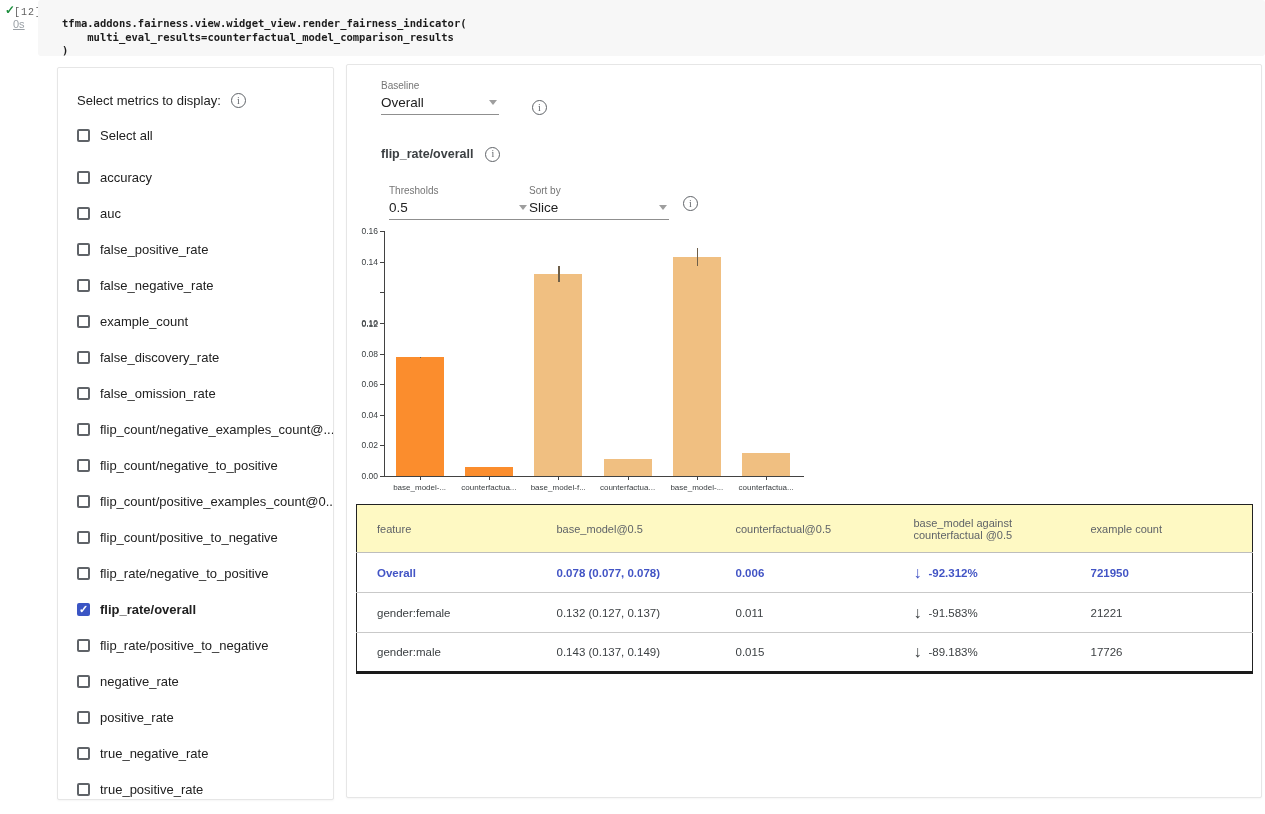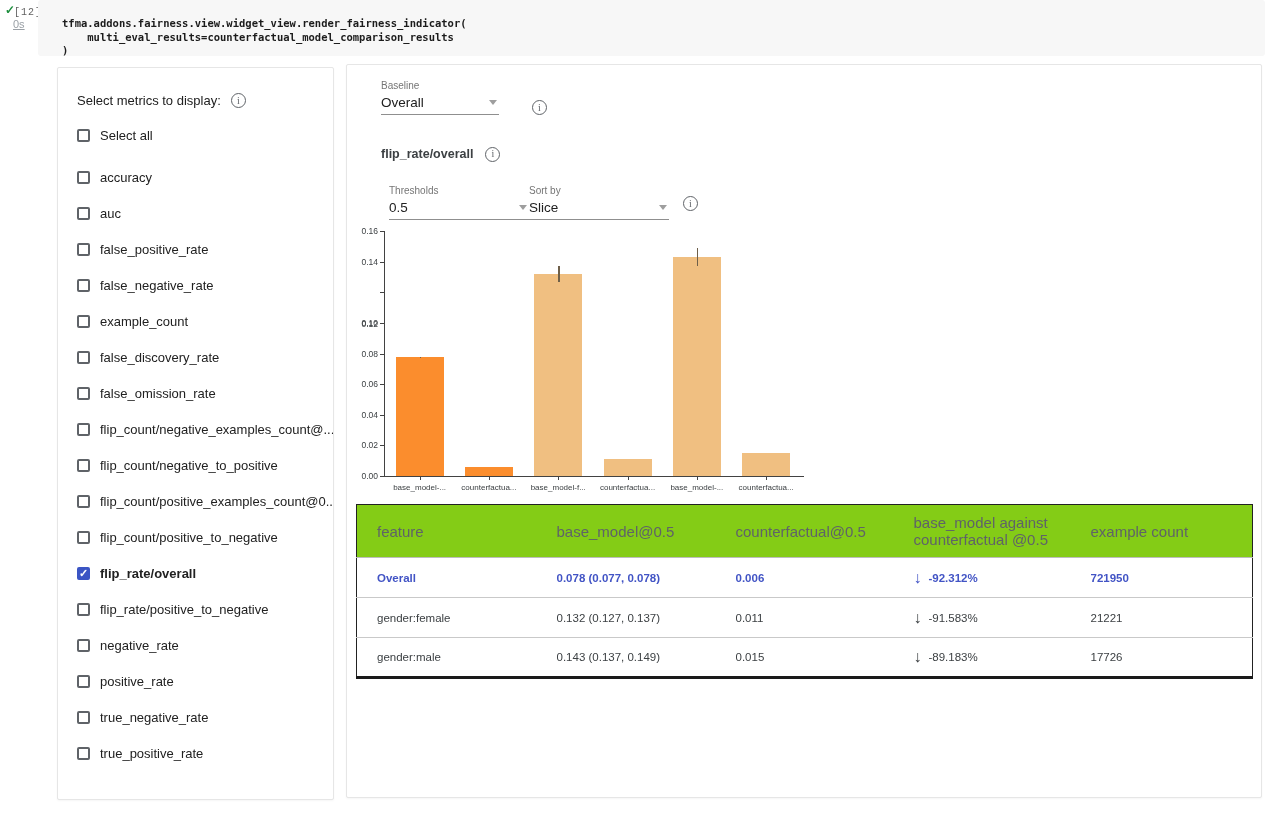--- a/index.html
+++ b/index.html
@@ -67,22 +67,22 @@
   .chart .yaxis-line { position:absolute; left:32px; top:6px; width:1px; height:245px; background:#424242; }
   .chart .xaxis-line { position:absolute; left:32px; top:251px; width:420px; height:1px; background:#424242; }
   .chart .bar { position:absolute; width:48px; cursor:pointer; }
   .chart .err { position:absolute; width:1.5px; background:#6e5f49; }
   .chart .xtick-mark { position:absolute; top:251px; width:1px; height:4px; background:#424242; }
   .chart .xtick-label { position:absolute; top:258px; width:84px; text-align:center; font-size:8px; color:#3c4043; white-space:nowrap; overflow:hidden; }
 
   
   .results-table { margin:7px 0 0 9px; border-collapse:collapse; table-layout:fixed; width:896px;
     border:1px solid #222; border-bottom:3px solid #1a1a1a; }
-  .results-table th { background:#84cc16; font-weight:normal; text-align:left; vertical-align:middle;
-    font-size:15px; color:#5f6368; padding:9px 6px 9px 20px; height:48px; border-bottom:1px solid #bdbdbd; }
+  .results-table th { background:#fef9c3; font-weight:normal; text-align:left; vertical-align:middle;
+    font-size:11px; color:#5f6368; padding:9px 6px 9px 20px; height:48px; border-bottom:1px solid #bdbdbd; }
   .results-table td { font-size:11.5px; color:#3c4043; padding:0 6px 0 20px; height:40px; vertical-align:middle; }
   .results-table tbody tr + tr td { border-top:1px solid #c9c9c9; }
   .results-table tr.highlight td { font-weight:bold; }
   .delta-cell { display:flex; align-items:center; }
   .down-arrow { font-size:16px; margin-right:7px; line-height:1; }
 </style>
 </head>
 <body>
 
 <div class="code-cell">
@@ -144,20 +144,24 @@
         <span class="checkbox"></span>
         <span class="metric-label">flip_count/negative_to_positive</span>
       </div>
       <div class="metric-item">
         <span class="checkbox"></span>
         <span class="metric-label">flip_count/positive_examples_count@0...</span>
       </div>
       <div class="metric-item">
         <span class="checkbox"></span>
         <span class="metric-label">flip_count/positive_to_negative</span>
+      </div>
+      <div class="metric-item">
+        <span class="checkbox"></span>
+        <span class="metric-label">flip_rate/negative_to_positive</span>
       </div>
       <div class="metric-item">
         <span class="checkbox checked" style="background: rgb(59, 85, 196); border-color: rgb(59, 85, 196);"></span>
         <span class="metric-label bold">flip_rate/overall</span>
       </div>
       <div class="metric-item">
         <span class="checkbox"></span>
         <span class="metric-label">flip_rate/positive_to_negative</span>
       </div>
       <div class="metric-item">

